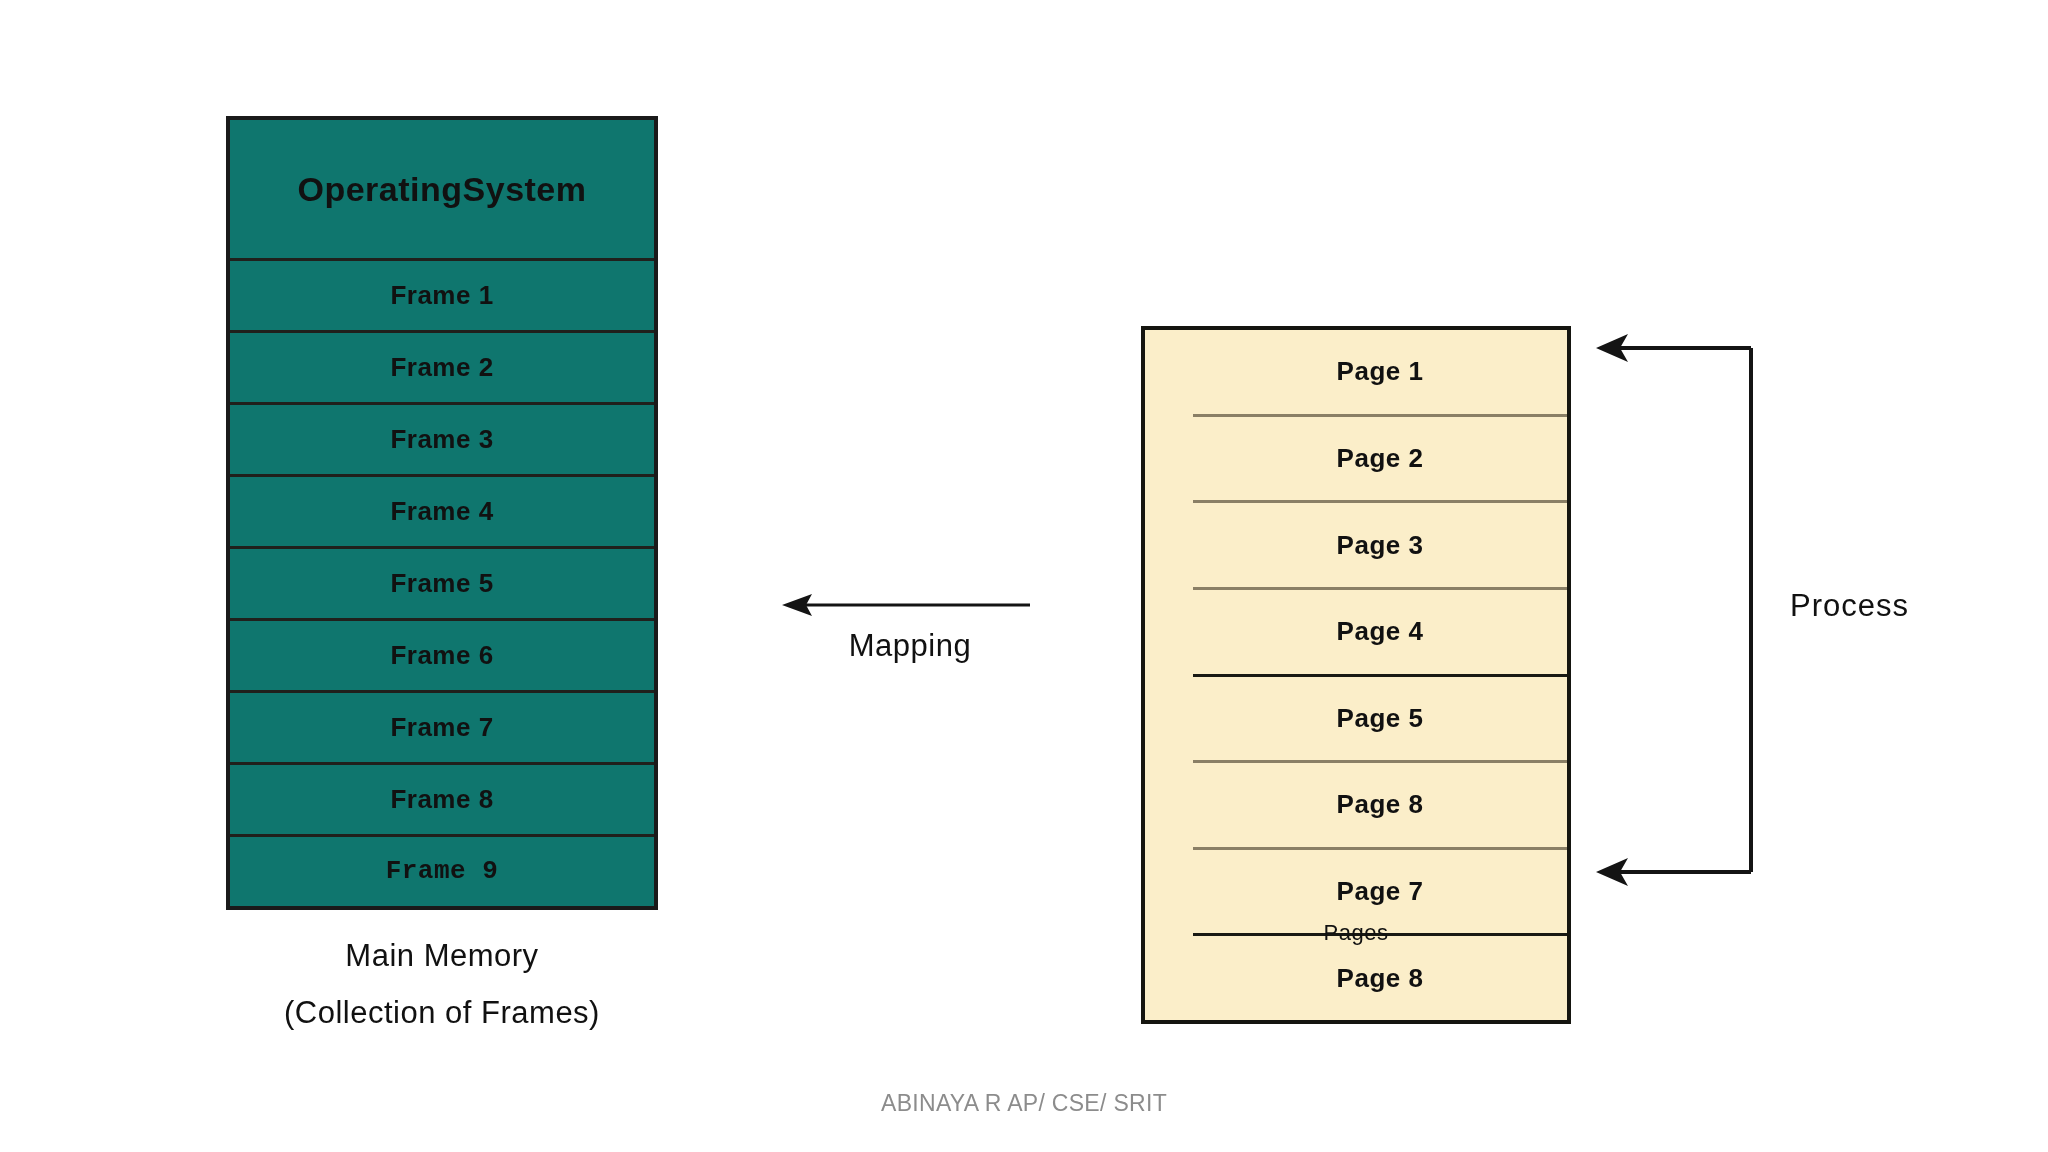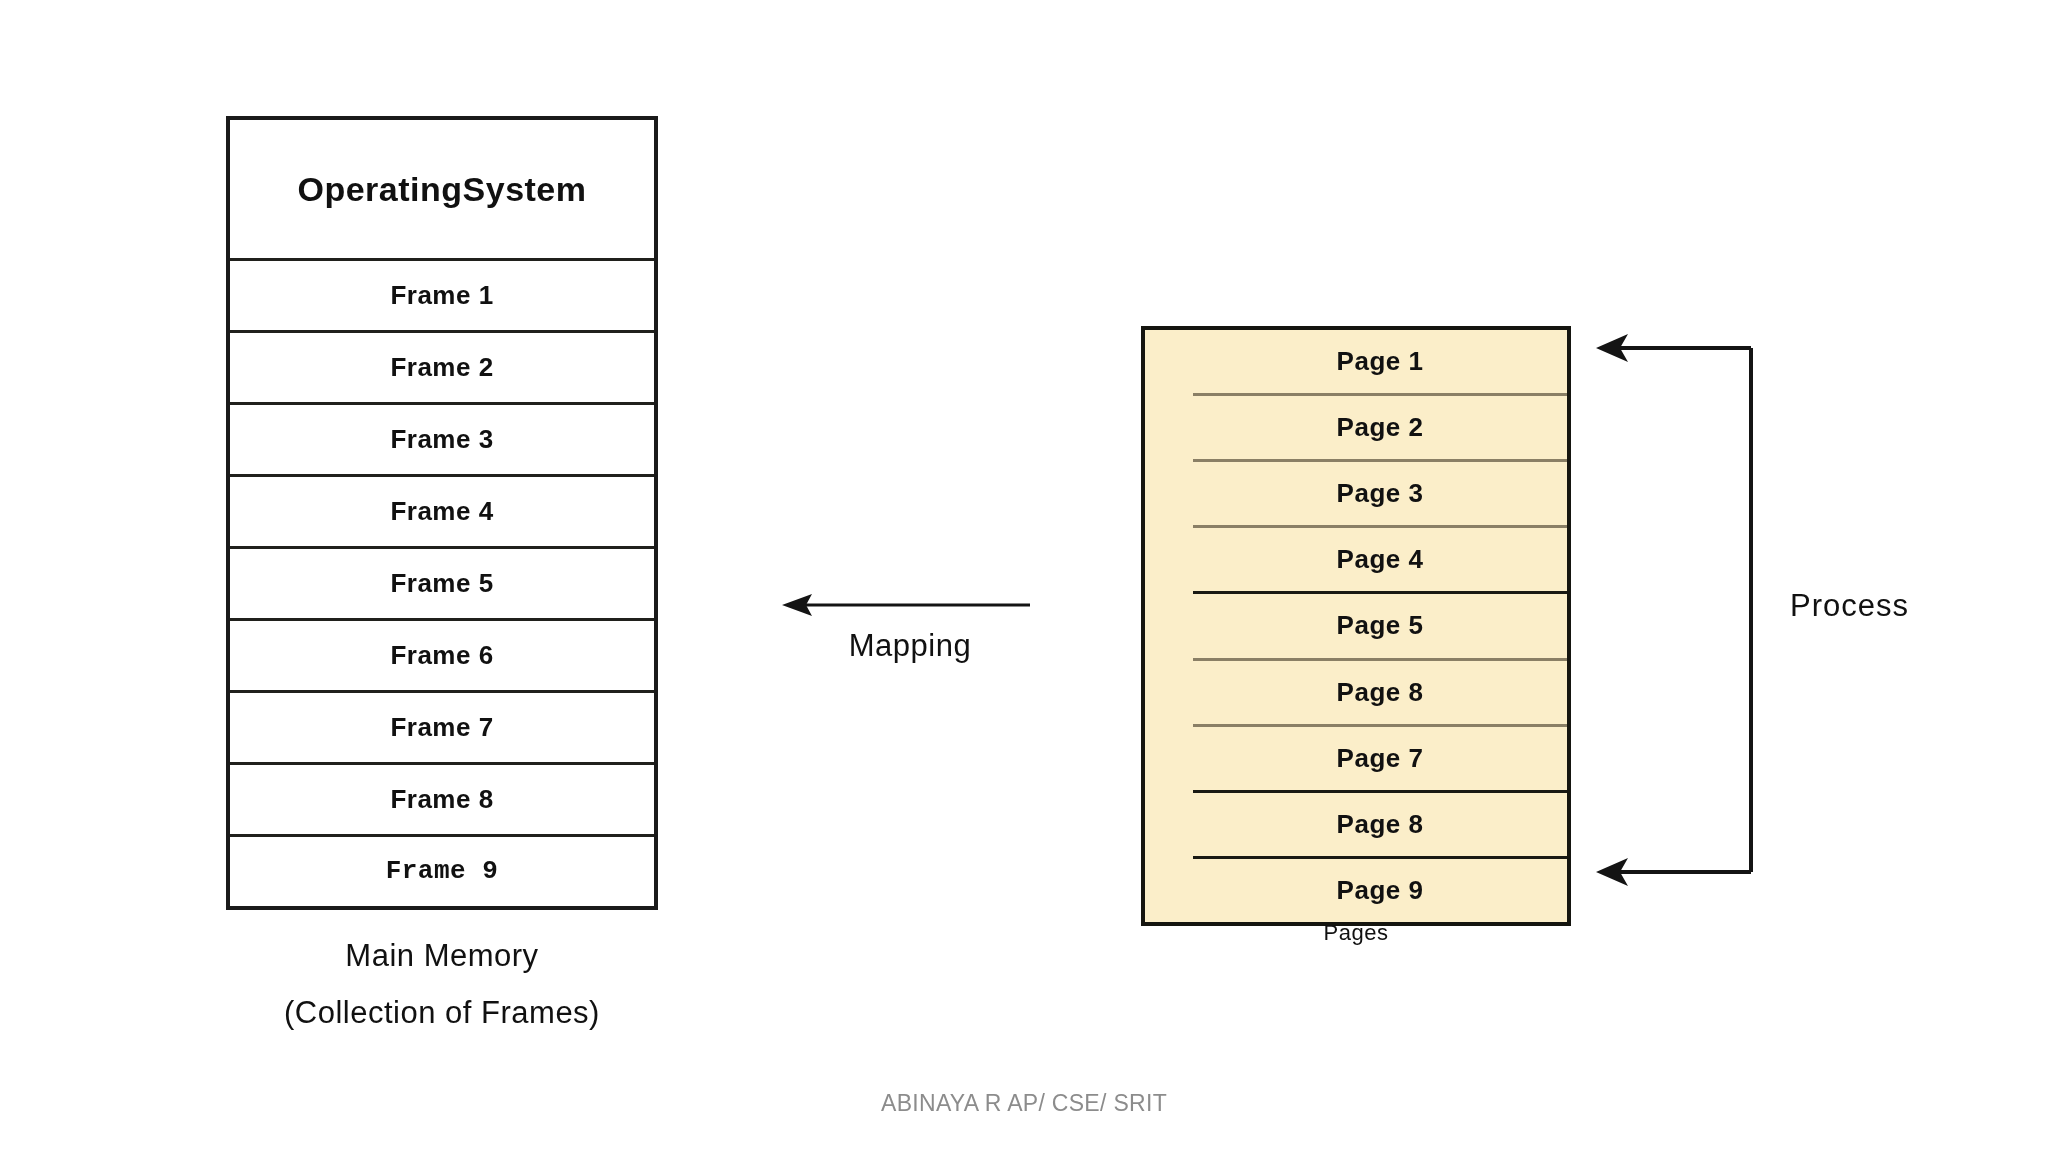--- a/index.html
+++ b/index.html
@@ -36,41 +36,41 @@
     height: 794px;
     border: 4px solid #1a1a1a;
   }
   #main-memory-block .row {
     flex: 1 1 0;
     box-sizing: border-box;
     display: flex;
     align-items: center;
     justify-content: center;
     border-bottom: 3px solid #20201c;
-    background: #ffffff;
+    background: #0f766e;
     color: #111111;
     font-weight: bold;
     font-size: 26px;
     letter-spacing: 0.5px;
     text-align: center;
     line-height: 1.12;
   }
   #main-memory-block .row:last-child { border-bottom: none; font-family: Liberation Mono, monospace; }
   #main-memory-block .row.os-row {
     flex: 2 1 0;
     font-size: 34px;
     letter-spacing: 0.5px;
   }
 
   
   #pages-block {
     left: 1141px;
     top: 326px;
     width: 430px;
-    height: 600px;
+    height: 698px;
     border: 4px solid #15150f;
     padding-left: 48px;
   }
   #pages-block .row {
     flex: 1 1 0;
     box-sizing: border-box;
     display: flex;
     align-items: center;
     justify-content: center;
     border-bottom: 3px solid #8a7f65;
@@ -212,23 +212,20 @@
       </div>
     <div class="row">
         <span>Page 8</span>
       </div>
     <div class="row dark-divider">
         <span>Page 7</span>
       </div>
     <div class="row dark-divider">
         <span>Page 8</span>
       </div>
-    <div class="row">
-        <span>Page 9</span>
-      </div>
   </div>
 
   <div class="caption" id="pages-caption">Pages</div>
 
   <svg id="arrow-layer" viewBox="0 0 2048 1152" width="2048" height="1152" xmlns="http://www.w3.org/2000/svg">
 
     <g>
       <line x1="1030" y1="605" x2="805" y2="605" stroke="#141414" stroke-width="3"></line>
       <polygon points="782,605 812,594 806,605 812,616" fill="#141414"></polygon>
     </g>

